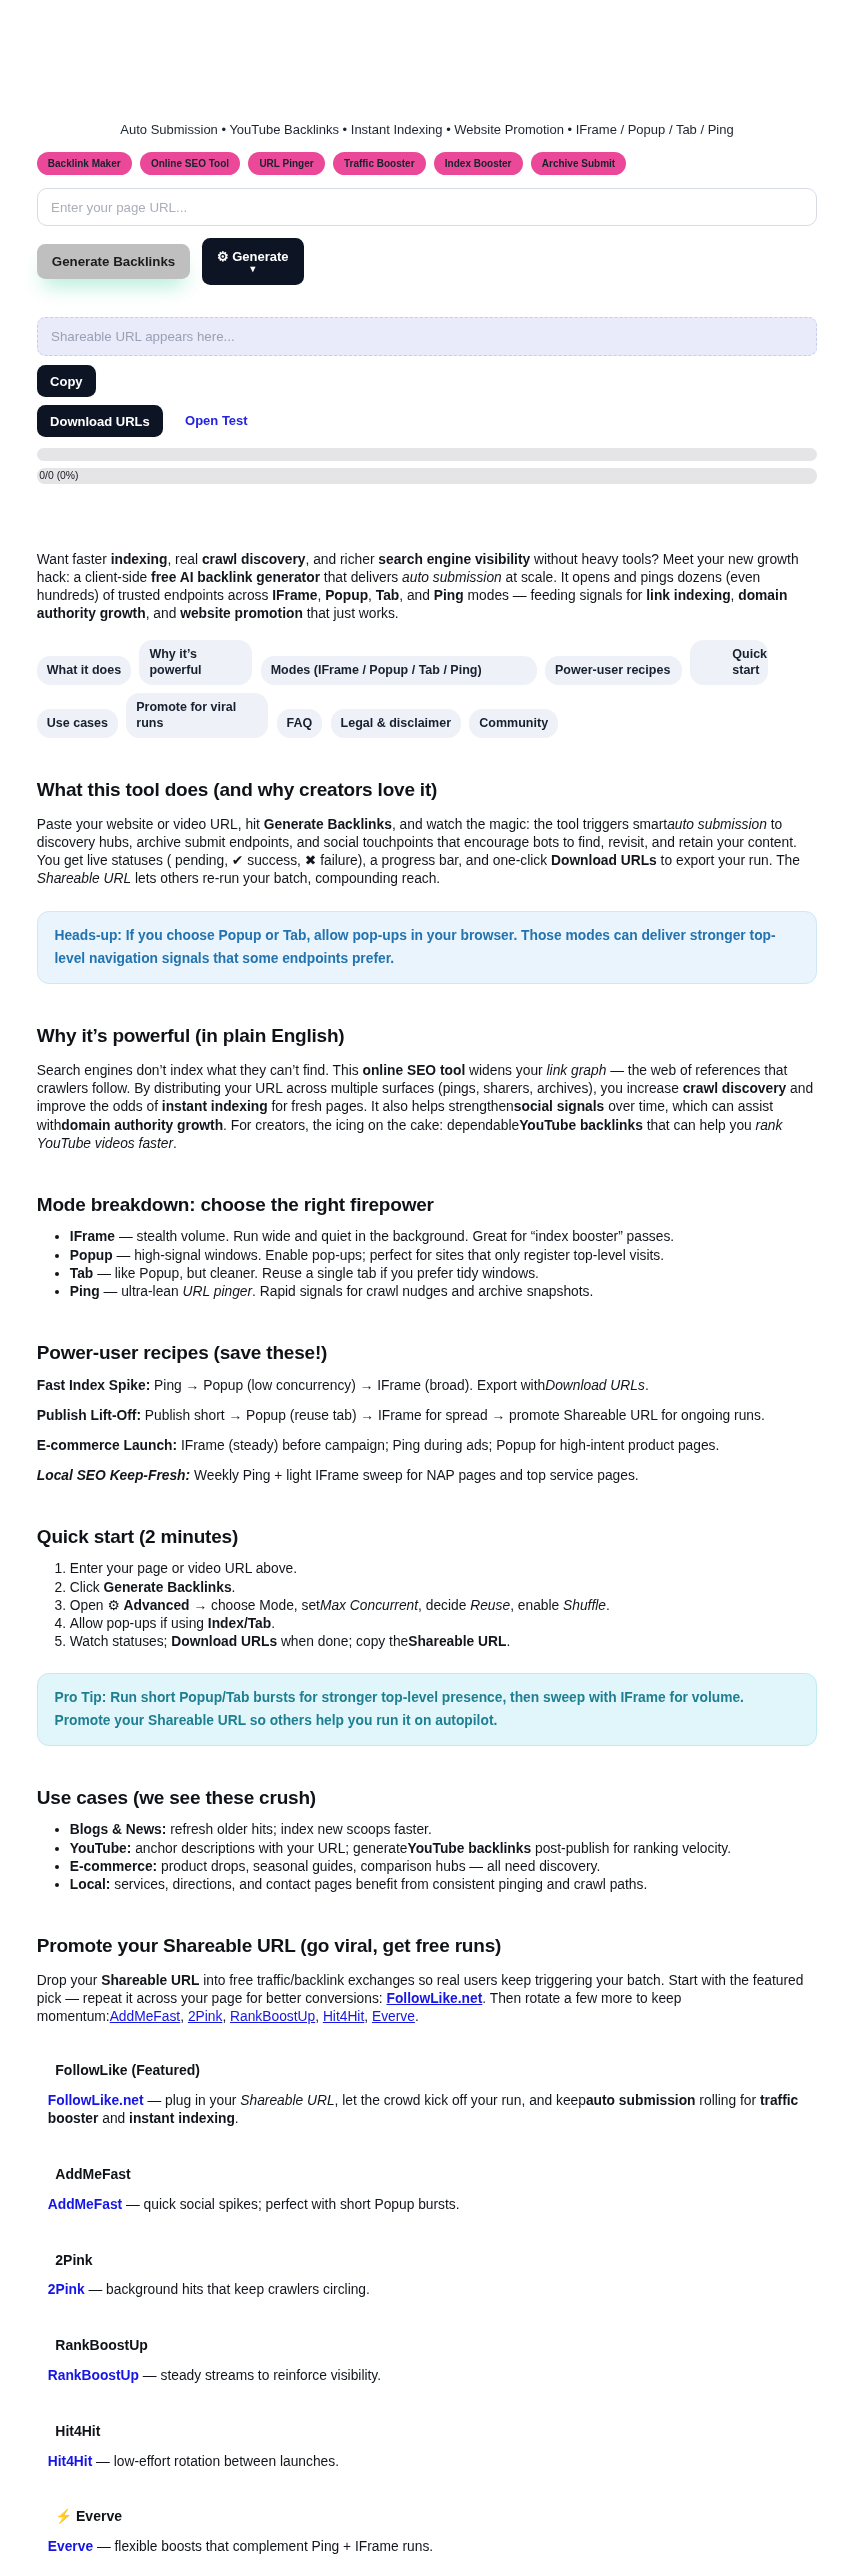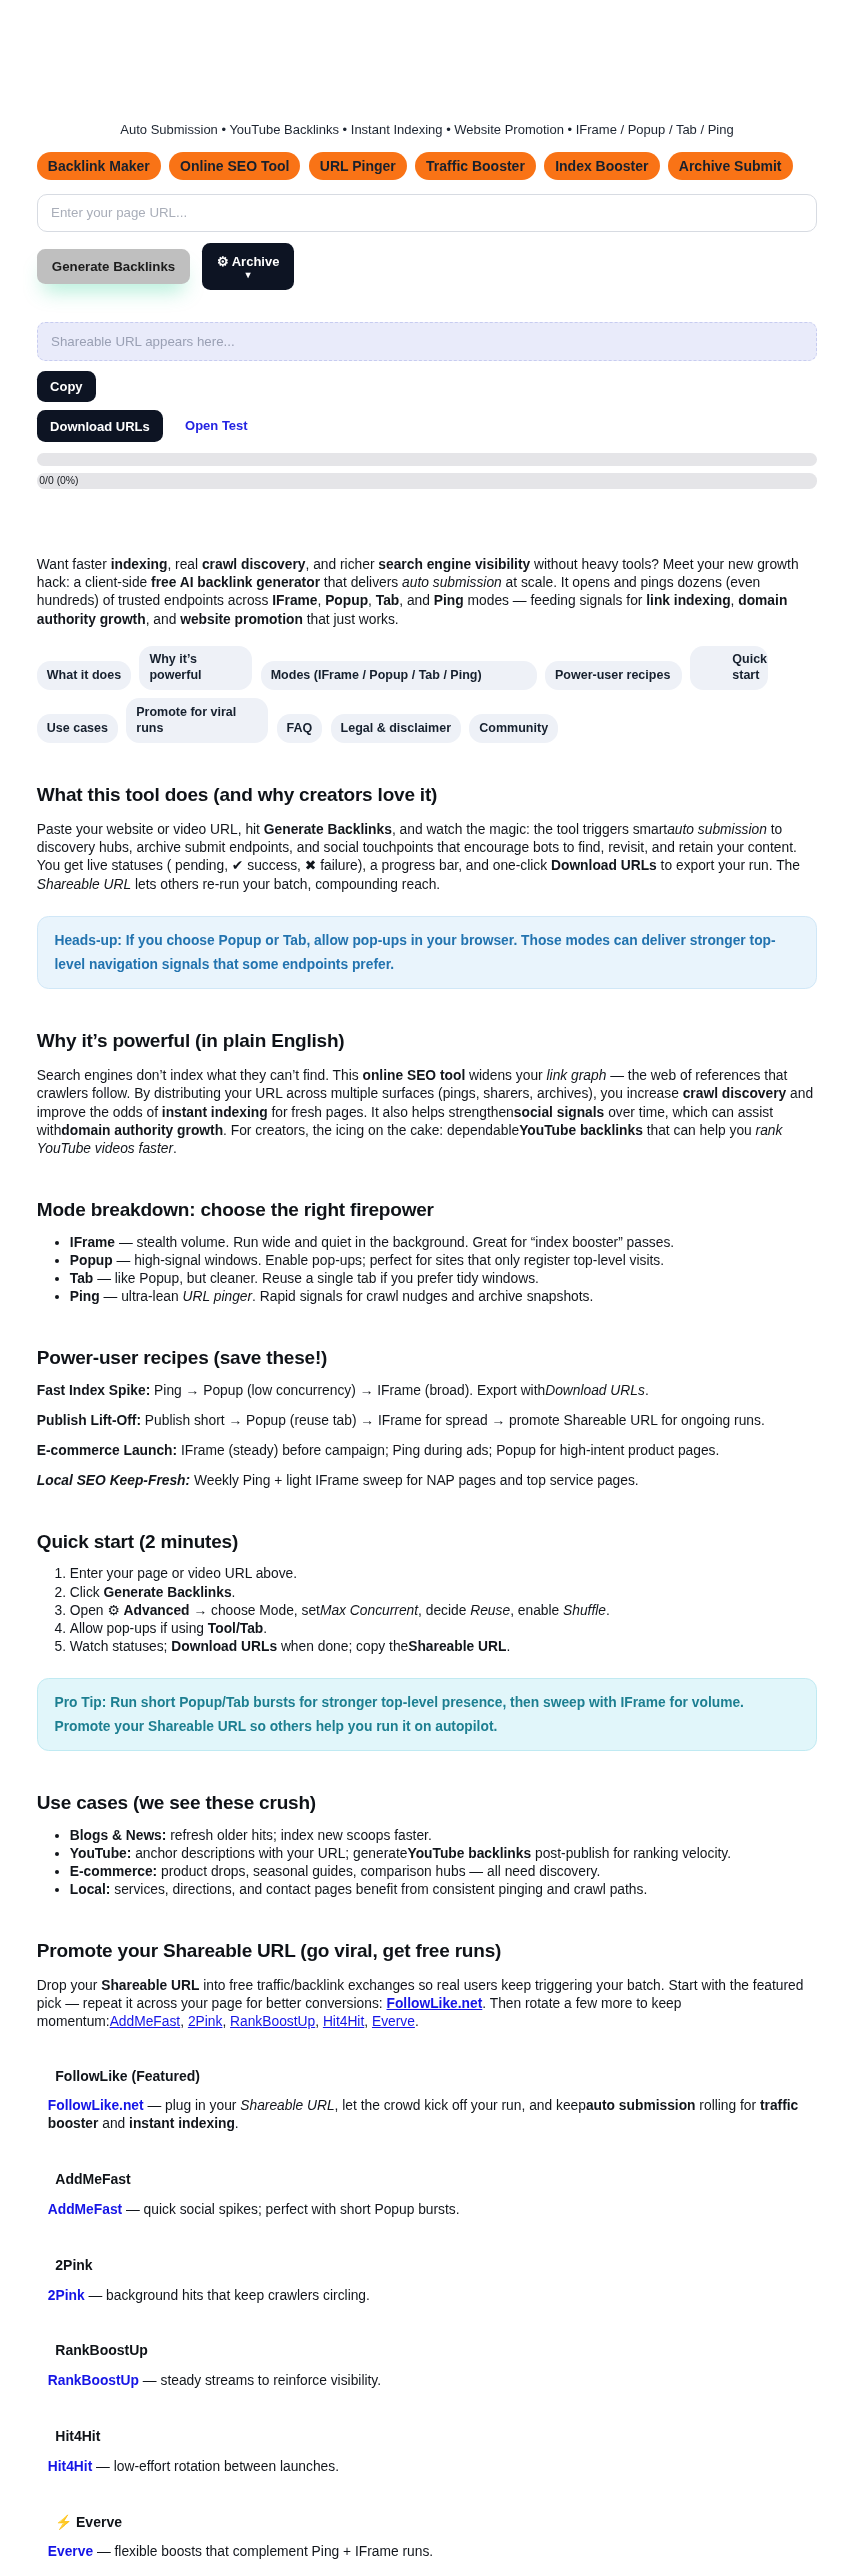--- a/index.html
+++ b/index.html
@@ -8,21 +8,21 @@
     color:#12161c;
     font-size:13.8px;
     line-height:1.3;
     width:854px;
   }
   .wrap{width:817px;margin:0 auto;padding:122px 0 58px;}
 
   
   .subtitle{text-align:center;font-size:13px;font-weight:500;color:#1c2430;margin:0 0 13.3px;}
   .pillrow{display:flex;flex-wrap:wrap;gap:8.3px;padding:0 18.3px;}
-  .svc-pill{background:#f97316;border-radius:833px;padding:5px 11px;font-weight:700;font-size:14px;color:#18202c;}
+  .svc-pill{background:#ec4899;border-radius:833px;padding:5px 11px;font-weight:700;font-size:10px;color:#18202c;}
 
   
   .tool{padding:0 18.3px;}
   .url-input{display:block;width:100%;box-sizing:border-box;margin-top:13.3px;height:38px;
     border:0.8px solid #d7dbe2;border-radius:10px;padding:0 13.3px;font-size:13.3px;color:#111;
     font-family:"Liberation Sans", sans-serif;outline:none;background:#fff;}
   .url-input::placeholder{color:#a9aeb9;}
   .btnrow{display:flex;gap:11.7px;margin-top:11.7px;align-items:center;}
   .btn{border:none;cursor:pointer;font-family:"Liberation Sans", sans-serif;}
   .btn-generate{background:#bfbfbf;color:#1c1c1c;font-weight:700;font-size:13.3px;border-radius:8.3px;
@@ -92,21 +92,21 @@
     <span class="svc-pill">Index Booster</span>
     <span class="svc-pill">Archive Submit</span>
   </div>
 
   <div class="tool">
     <input class="url-input" type="text" placeholder="Enter your page URL..." style="">
 
     <div class="btnrow">
       <button class="btn btn-generate">Generate Backlinks</button>
       <button class="btn btn-advanced">
-        <span>⚙ Archive</span>
+        <span>⚙ Generate</span>
         <span class="caret">▼</span>
       </button>
     </div>
 
     <input class="share-input" type="text" placeholder="Shareable URL appears here..." style="">
 
     <div class="copy-wrap">
       <button class="btn btn-dark">Copy</button>
     </div>
 
@@ -155,21 +155,21 @@
     <p class="row"><span style="font-weight: 700;">Fast Index Spike:</span> Ping → Popup (low concurrency) → IFrame (broad). Export with<span style="font-style: italic;">Download URLs</span>.</p>
     <p class="row"><span style="font-weight: 700;">Publish Lift-Off:</span> Publish short → Popup (reuse tab) → IFrame for spread → promote Shareable URL for ongoing runs.</p>
     <p class="row"><span style="font-weight: 700;">E-commerce Launch:</span> IFrame (steady) before campaign; Ping during ads; Popup for high-intent product pages.</p>
     <p class="row"><span style="font-weight: 700; font-style: italic;">Local SEO Keep-Fresh:</span> Weekly Ping + light IFrame sweep for NAP pages and top service pages.</p>
 
     <h2>Quick start (2 minutes)</h2>
     <ol class="nlist">
       <li>Enter your page or video URL above.</li>
       <li>Click <span style="font-weight: 700;">Generate Backlinks</span>.</li>
       <li>Open ⚙ <span style="font-weight: 700;">Advanced</span> → choose Mode, set<span style="font-style: italic;">Max Concurrent</span>, decide <span style="font-style: italic;">Reuse</span>, enable <span style="font-style: italic;">Shuffle</span>.</li>
-      <li>Allow pop-ups if using <span style="font-weight: 700;">Tool/Tab</span>.</li>
+      <li>Allow pop-ups if using <span style="font-weight: 700;">Index/Tab</span>.</li>
       <li>Watch statuses; <span style="font-weight: 700;">Download URLs</span> when done; copy the<span style="font-weight: 700;">Shareable URL</span>.</li>
     </ol>
     <div class="callout callout-teal">Pro Tip: Run short Popup/Tab bursts for stronger top-level presence, then sweep with IFrame for volume. Promote your Shareable URL so others help you run it on autopilot.</div>
 
     <h2>Use cases (we see these crush)</h2>
     <ul class="blist">
       <li><span style="font-weight: 700;">Blogs &amp; News:</span> refresh older hits; index new scoops faster.</li>
       <li><span style="font-weight: 700;">YouTube:</span> anchor descriptions with your URL; generate<span style="font-weight: 700;">YouTube backlinks</span> post-publish for ranking velocity.</li>
       <li><span style="font-weight: 700;">E-commerce:</span> product drops, seasonal guides, comparison hubs — all need discovery.</li>
       <li><span style="font-weight: 700;">Local:</span> services, directions, and contact pages benefit from consistent pinging and crawl paths.</li>

